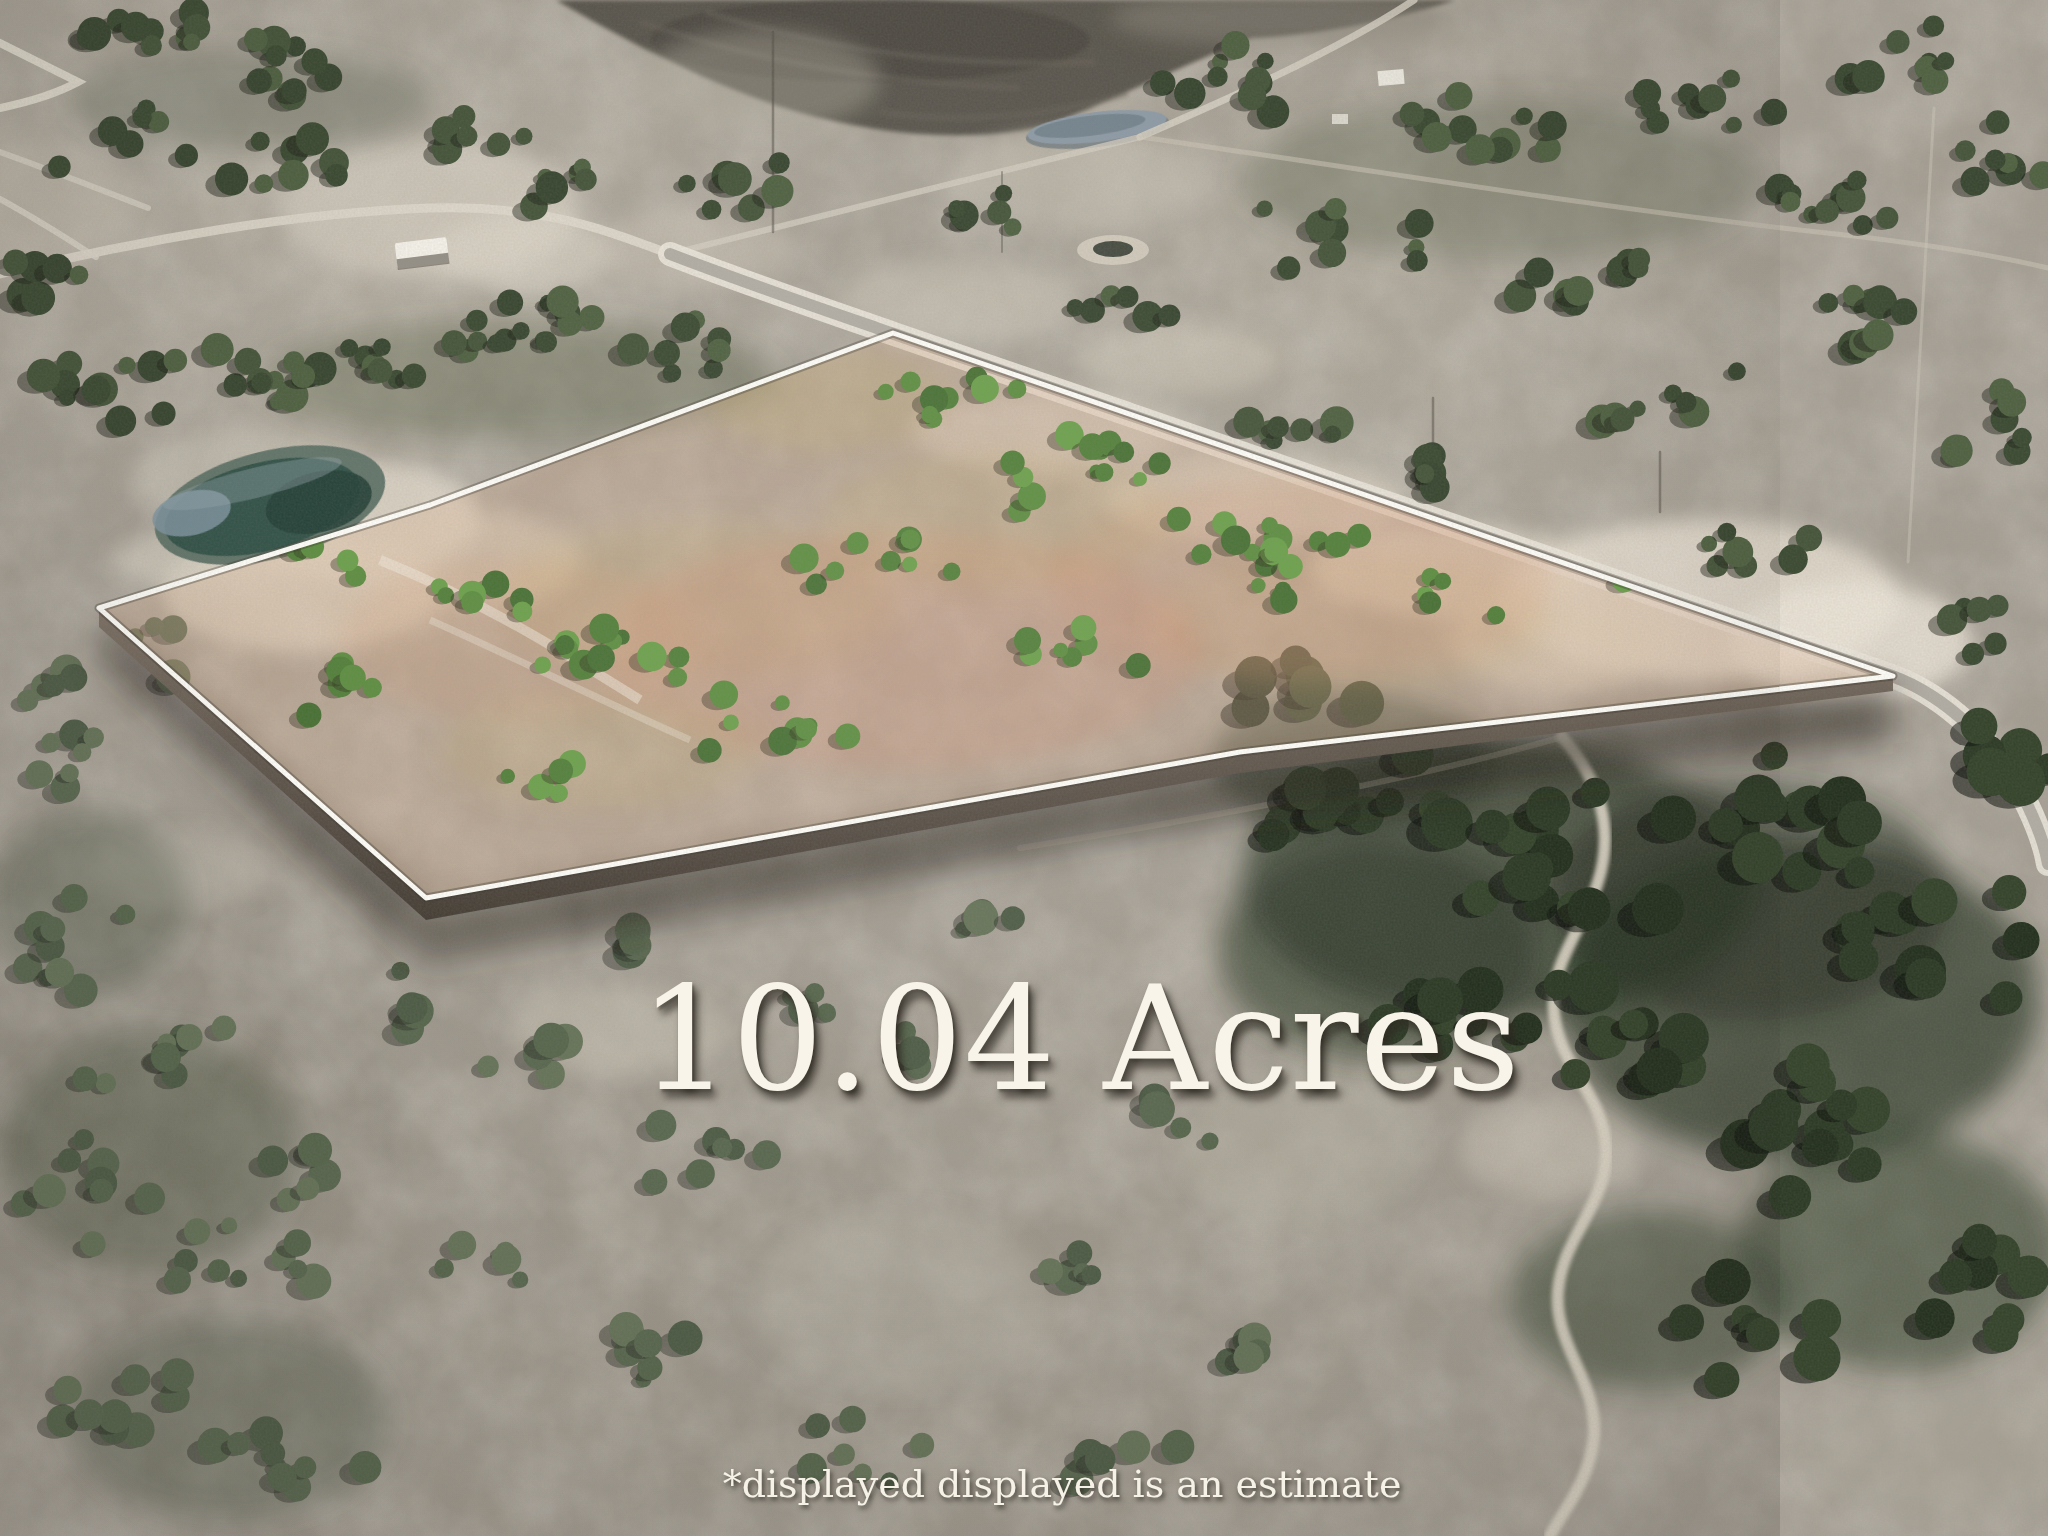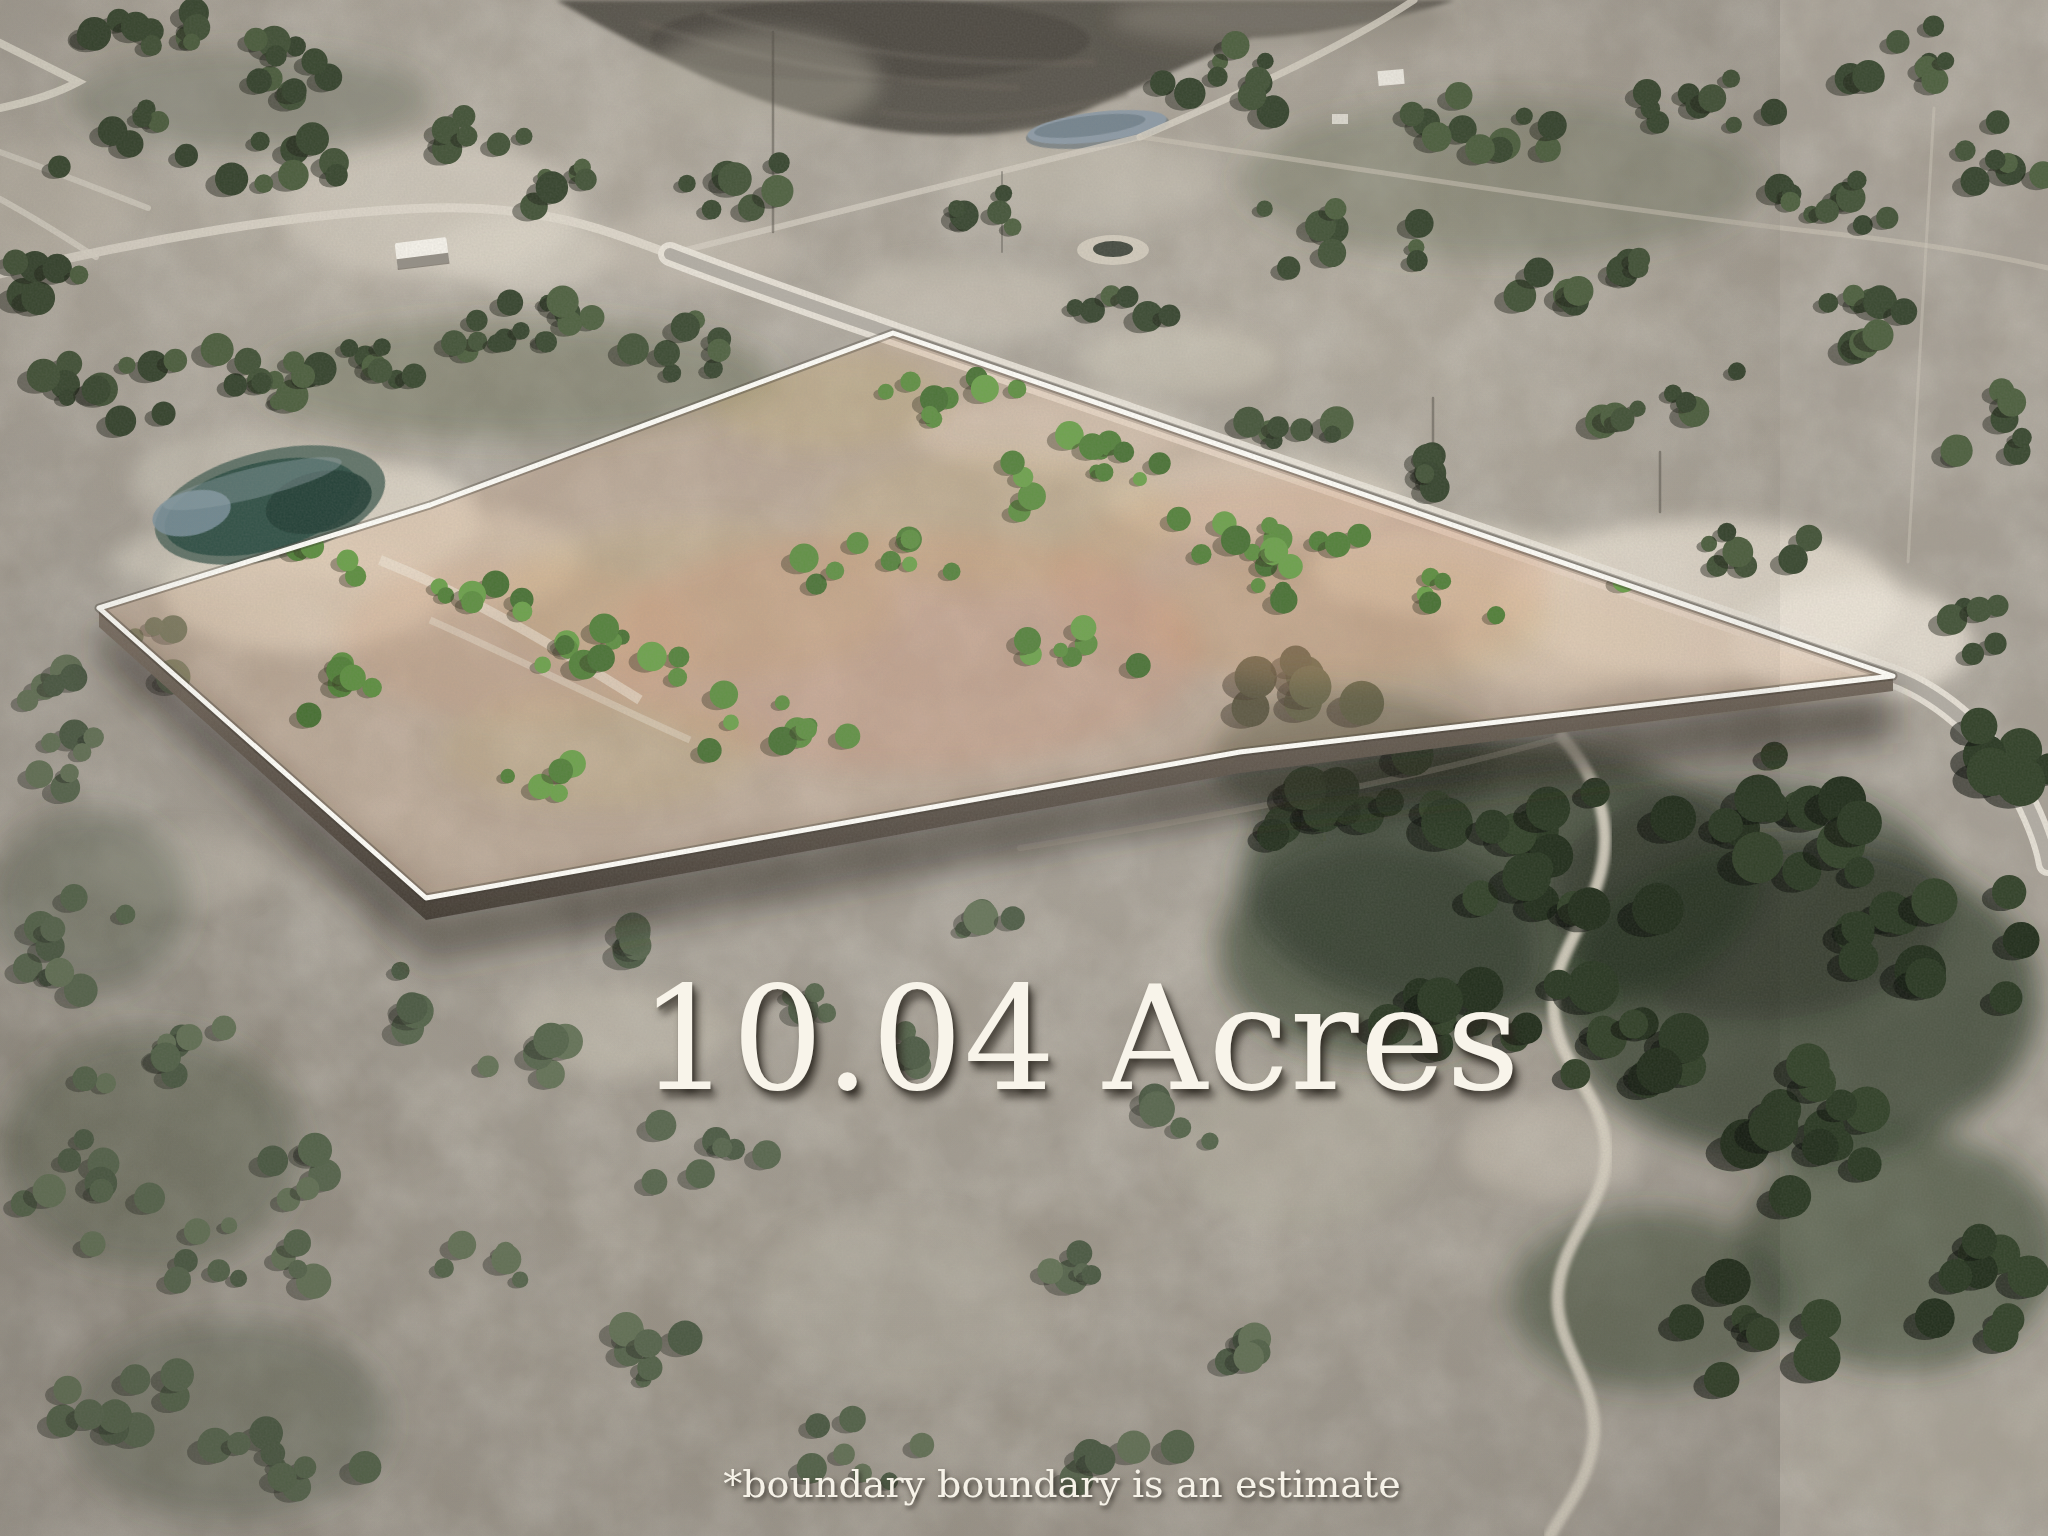--- a/index.html
+++ b/index.html
@@ -1613,14 +1613,14 @@
   </g>
 
   <polygon fill="none" stroke="rgba(55,48,40,0.35)" stroke-width="9" stroke-linejoin="round" points="99,608 430,505 893,333 1893,676 1240,752 426,898"></polygon>
   <polygon fill="none" stroke-width="5" stroke-linejoin="round" points="99,608 430,505 893,333 1893,676 1240,752 426,898" stroke="#fdfcf7"></polygon>
 
   <rect width="2048" height="1536" filter="url(#grain)" opacity="0.4"></rect>
 </svg>
 
 <div class="vignette"></div>
 <div class="acreage">10.04 Acres</div>
-<div class="disclaimer">*boundary boundary is an estimate</div>
+<div class="disclaimer">*displayed displayed is an estimate</div>
 </div>
 
 </body></html>

